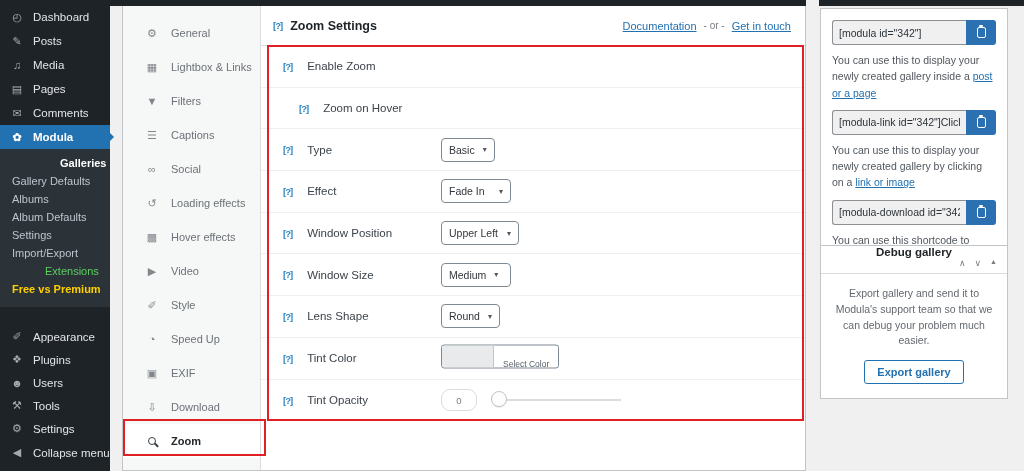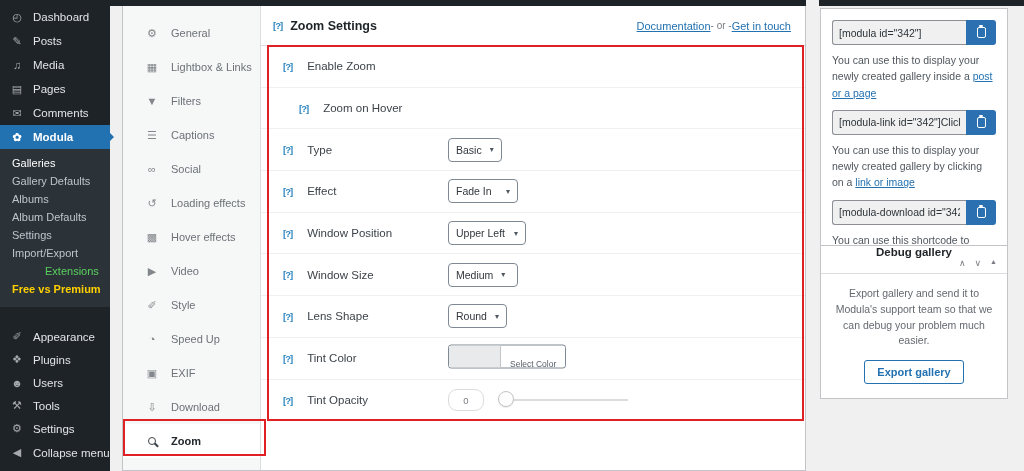--- a/index.html
+++ b/index.html
@@ -16,49 +16,49 @@
   .wp-sidebar { position:absolute; left:0; top:0; width:110px; height:471px; background:#1d2327; z-index:4; }
   .wp-item { display:flex; align-items:center; height:24px; padding-left:10px; color:#e2e4e7; font-size:11.5px; cursor:pointer; }
   .wp-item .wpicon { width:14px; margin-right:9px; color:#a7aaad; font-size:11px; text-align:center; flex:0 0 14px; }
   .wp-item.first { margin-top:5px; }
   .wp-item.active { background:#2271b1; color:#fff; position:relative; font-weight:bold; }
   .wp-item.active .wpicon { color:#fff; }
   .wp-item.active:after { content:""; position:absolute; right:-12px; top:50%; margin-top:-8px;
       border:8px solid transparent; border-left-color:#2271b1; }
   .wp-submenu { background:#2c3338; padding:5px 0 9px 0; }
   .wp-subitem { display:block; padding:2px 0 2px 12px; height:18px; line-height:15px; font-size:11px; color:#bcc5ce; cursor:pointer; }
-  .wp-subitem.current { color:#fff; font-weight:normal; }
+  .wp-subitem.current { color:#fff; font-weight:bold;margin-left:48px; }
   .wp-subitem.green { color:#5ad05f;padding-left:45px; }
   .wp-subitem.gold { color:#ffd000; font-weight:bold; }
   .wp-bottom { margin-top:18px; }
   .wp-bottom .wp-item { height:23px; }
   .wp-collapse { margin-top:1px; }
 
   
   .container { position:absolute; left:122px; top:5px; width:684px; height:466px; background:#fff;
       border:1px solid #c3c4c7; z-index:2; }
   .tabcol { position:absolute; left:0; top:0; width:138px; height:464px; background:#f6f7f7; border-right:1px solid #ddd; padding-top:10px; overflow:hidden; }
   .tab { display:flex; align-items:center; height:34px; padding-left:22px; font-size:11px; color:#6c7278; cursor:pointer; }
   .tab .tabicon { width:14px; margin-right:12px; font-size:11px; color:#82878c; text-align:center; flex:0 0 14px; }
   .tab.active { background:#fff; color:#23282d; font-weight:bold; }
   .mag { display:inline-block; width:8px; height:8px; border:1.6px solid #3c434a; border-radius:50%; position:relative; }
   .mag:after { content:""; position:absolute; width:5px; height:1.6px; background:#3c434a; right:-4px; bottom:-2px; transform:rotate(45deg); }
 
   .panel { position:absolute; left:138px; top:0; right:0; bottom:0; background:#fff; }
   .panel-header { display:flex; align-items:center; height:40px; padding:0 14px 0 12px; border-bottom:1px solid #dcdcde; background:#fff; }
   .help { color:#2e86c1; font-size:9.5px; font-weight:bold; margin-right:8px; letter-spacing:-1px; }
   .panel-title { font-size:12.5px; font-weight:bold; color:#1d2327; }
-  .header-links { margin-left:auto; font-size:11px; display:flex; align-items:center; }
+  .header-links { margin-left:auto; font-size:11px; display:flex; align-items:center; gap:7px; }
   .hlink { color:#2271b1; text-decoration:underline; cursor:pointer; }
   .orsep { color:#787c82; font-size:10px; }
 
   .row { position:relative; height:41.7px; display:flex; align-items:center; padding-left:22px; border-bottom:1px solid #f0f0f1; }
   .row.indent { padding-left:38px; }
   .row .label { font-size:11.5px; color:#3c434a; margin-left:7px; }
-  .control { position:absolute; left:187px; top:50%; transform:translateY(-50%);border-radius:10px; }
+  .control { position:absolute; left:180px; top:50%; transform:translateY(-50%);border-radius:10px; }
 
   .toggle { width:30px; height:15px; border-radius:8px; background:#1fa8d8; position:relative; cursor:pointer; }
   .toggle:before { content:""; position:absolute; left:9px; top:4px; width:2px; height:7px; background:rgba(255,255,255,.65); border-radius:1px; }
   .toggle:after { content:""; position:absolute; right:2px; top:2px; width:11px; height:11px; border-radius:50%; background:#fff; }
 
   .select { display:inline-flex; align-items:center; gap:8px; min-width:48px; height:24px; padding:0 7px;
       border:1px solid #7e8993; border-radius:4px; background:#fff; font-size:10.5px; color:#32373c; cursor:pointer; }
   .select .chev { font-size:8px; color:#50575e; }
 
   .color-btn { display:inline-flex; align-items:stretch; border:1px solid #7e8993; border-radius:3px; overflow:hidden; height:24px; cursor:pointer; background:#fff; }

